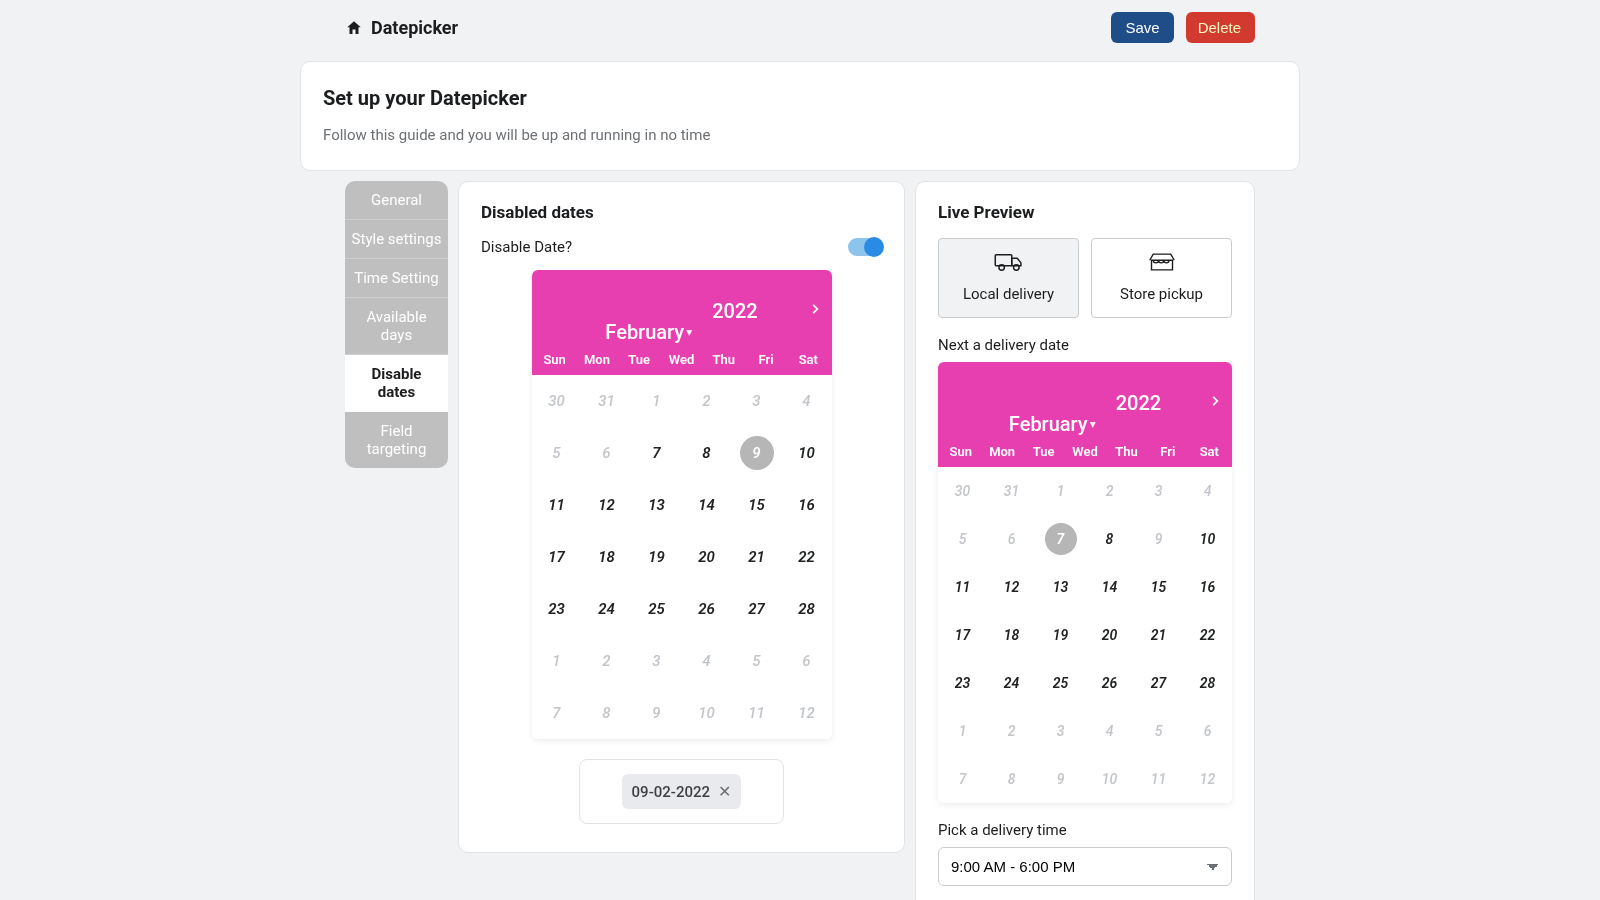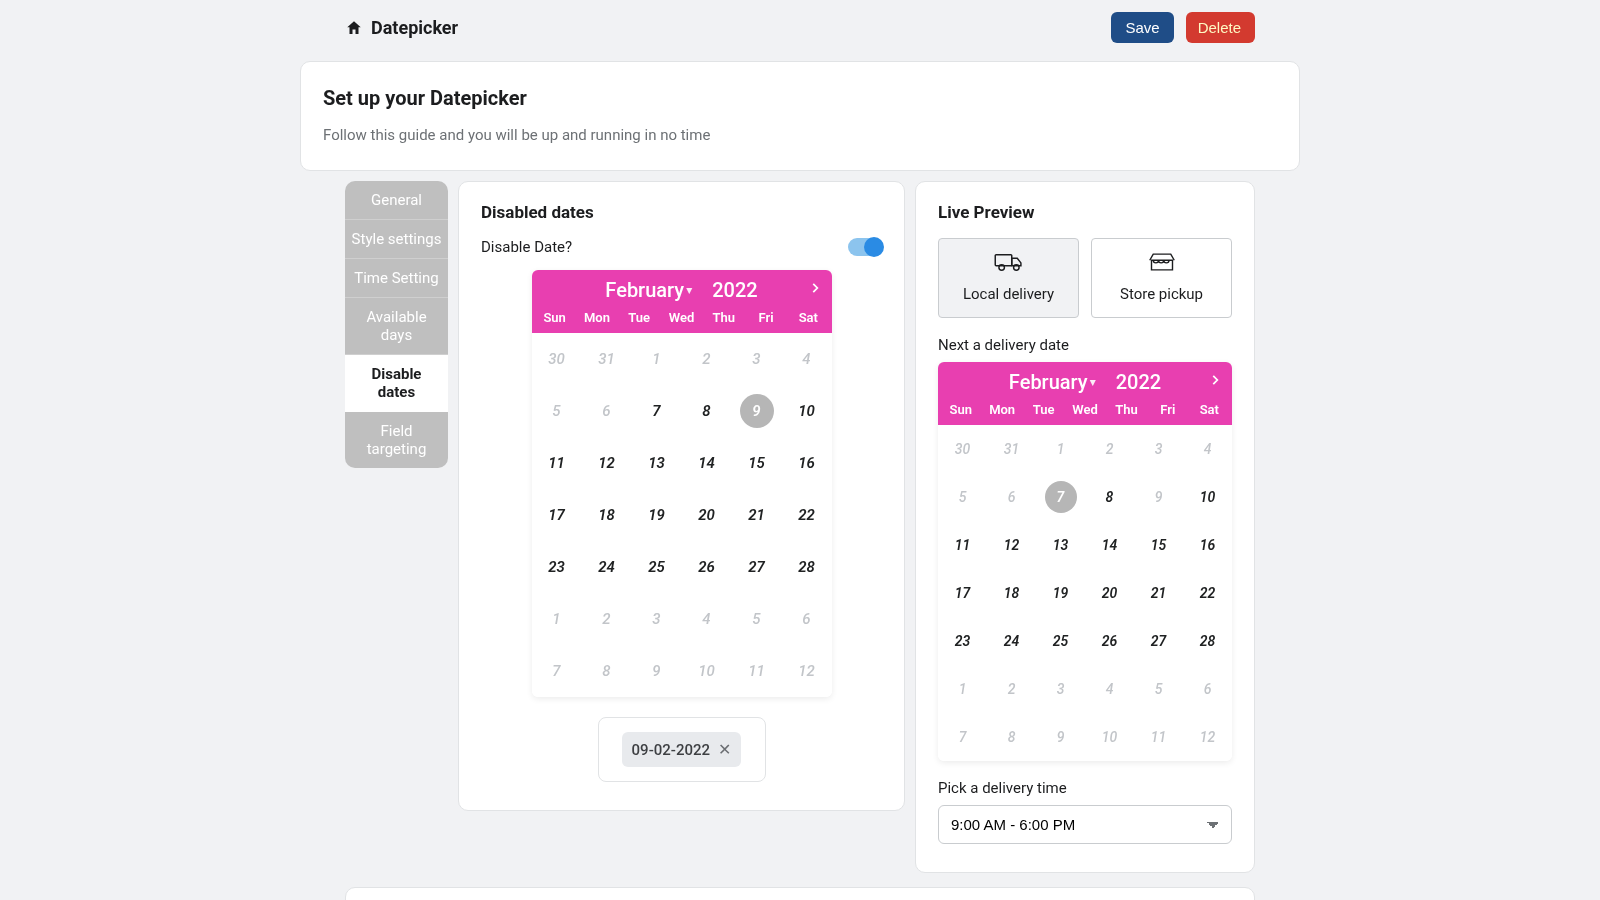--- a/index.html
+++ b/index.html
@@ -133,21 +133,21 @@
     display:flex;
     align-items:center;
     justify-content:center;
     gap:20px;
     padding:8px 8px 4px;
     position:relative;
     font-size:20px;
     font-weight:500;
   }
   .cal-month-row .sel {
-    display:flex; align-items:center; gap:2px;
+    display:flex; align-items:center; gap:2px;margin-top:42px;
   }
   .cal-month-row .chev-small {
     font-size:12px;
     opacity:.9;
   }
   .cal-next {
     position:absolute; right:10px; top:50%; transform:translateY(-50%);
     cursor:pointer;
   }
   .cal-dows {
@@ -180,21 +180,21 @@
     display:inline-flex; width:34px; height:34px; border-radius:50%;
     background:#b6b6b6; color:#fff; align-items:center; justify-content:center;
   }
   .cal-grid .cell span {
     display:inline-flex; width:34px; height:34px;
     align-items:center; justify-content:center;
   }
 
   .chip-box {
     margin:20px auto 0;
-    width:168px;
+    width:205px;
     background:#fff;
     border:1px solid #e1e3e5;
     border-radius:8px;
     padding:14px 10px;
     display:flex;
     justify-content:center;
   }
   .chip {
     background:#e8eaed;
     border-radius:6px;

